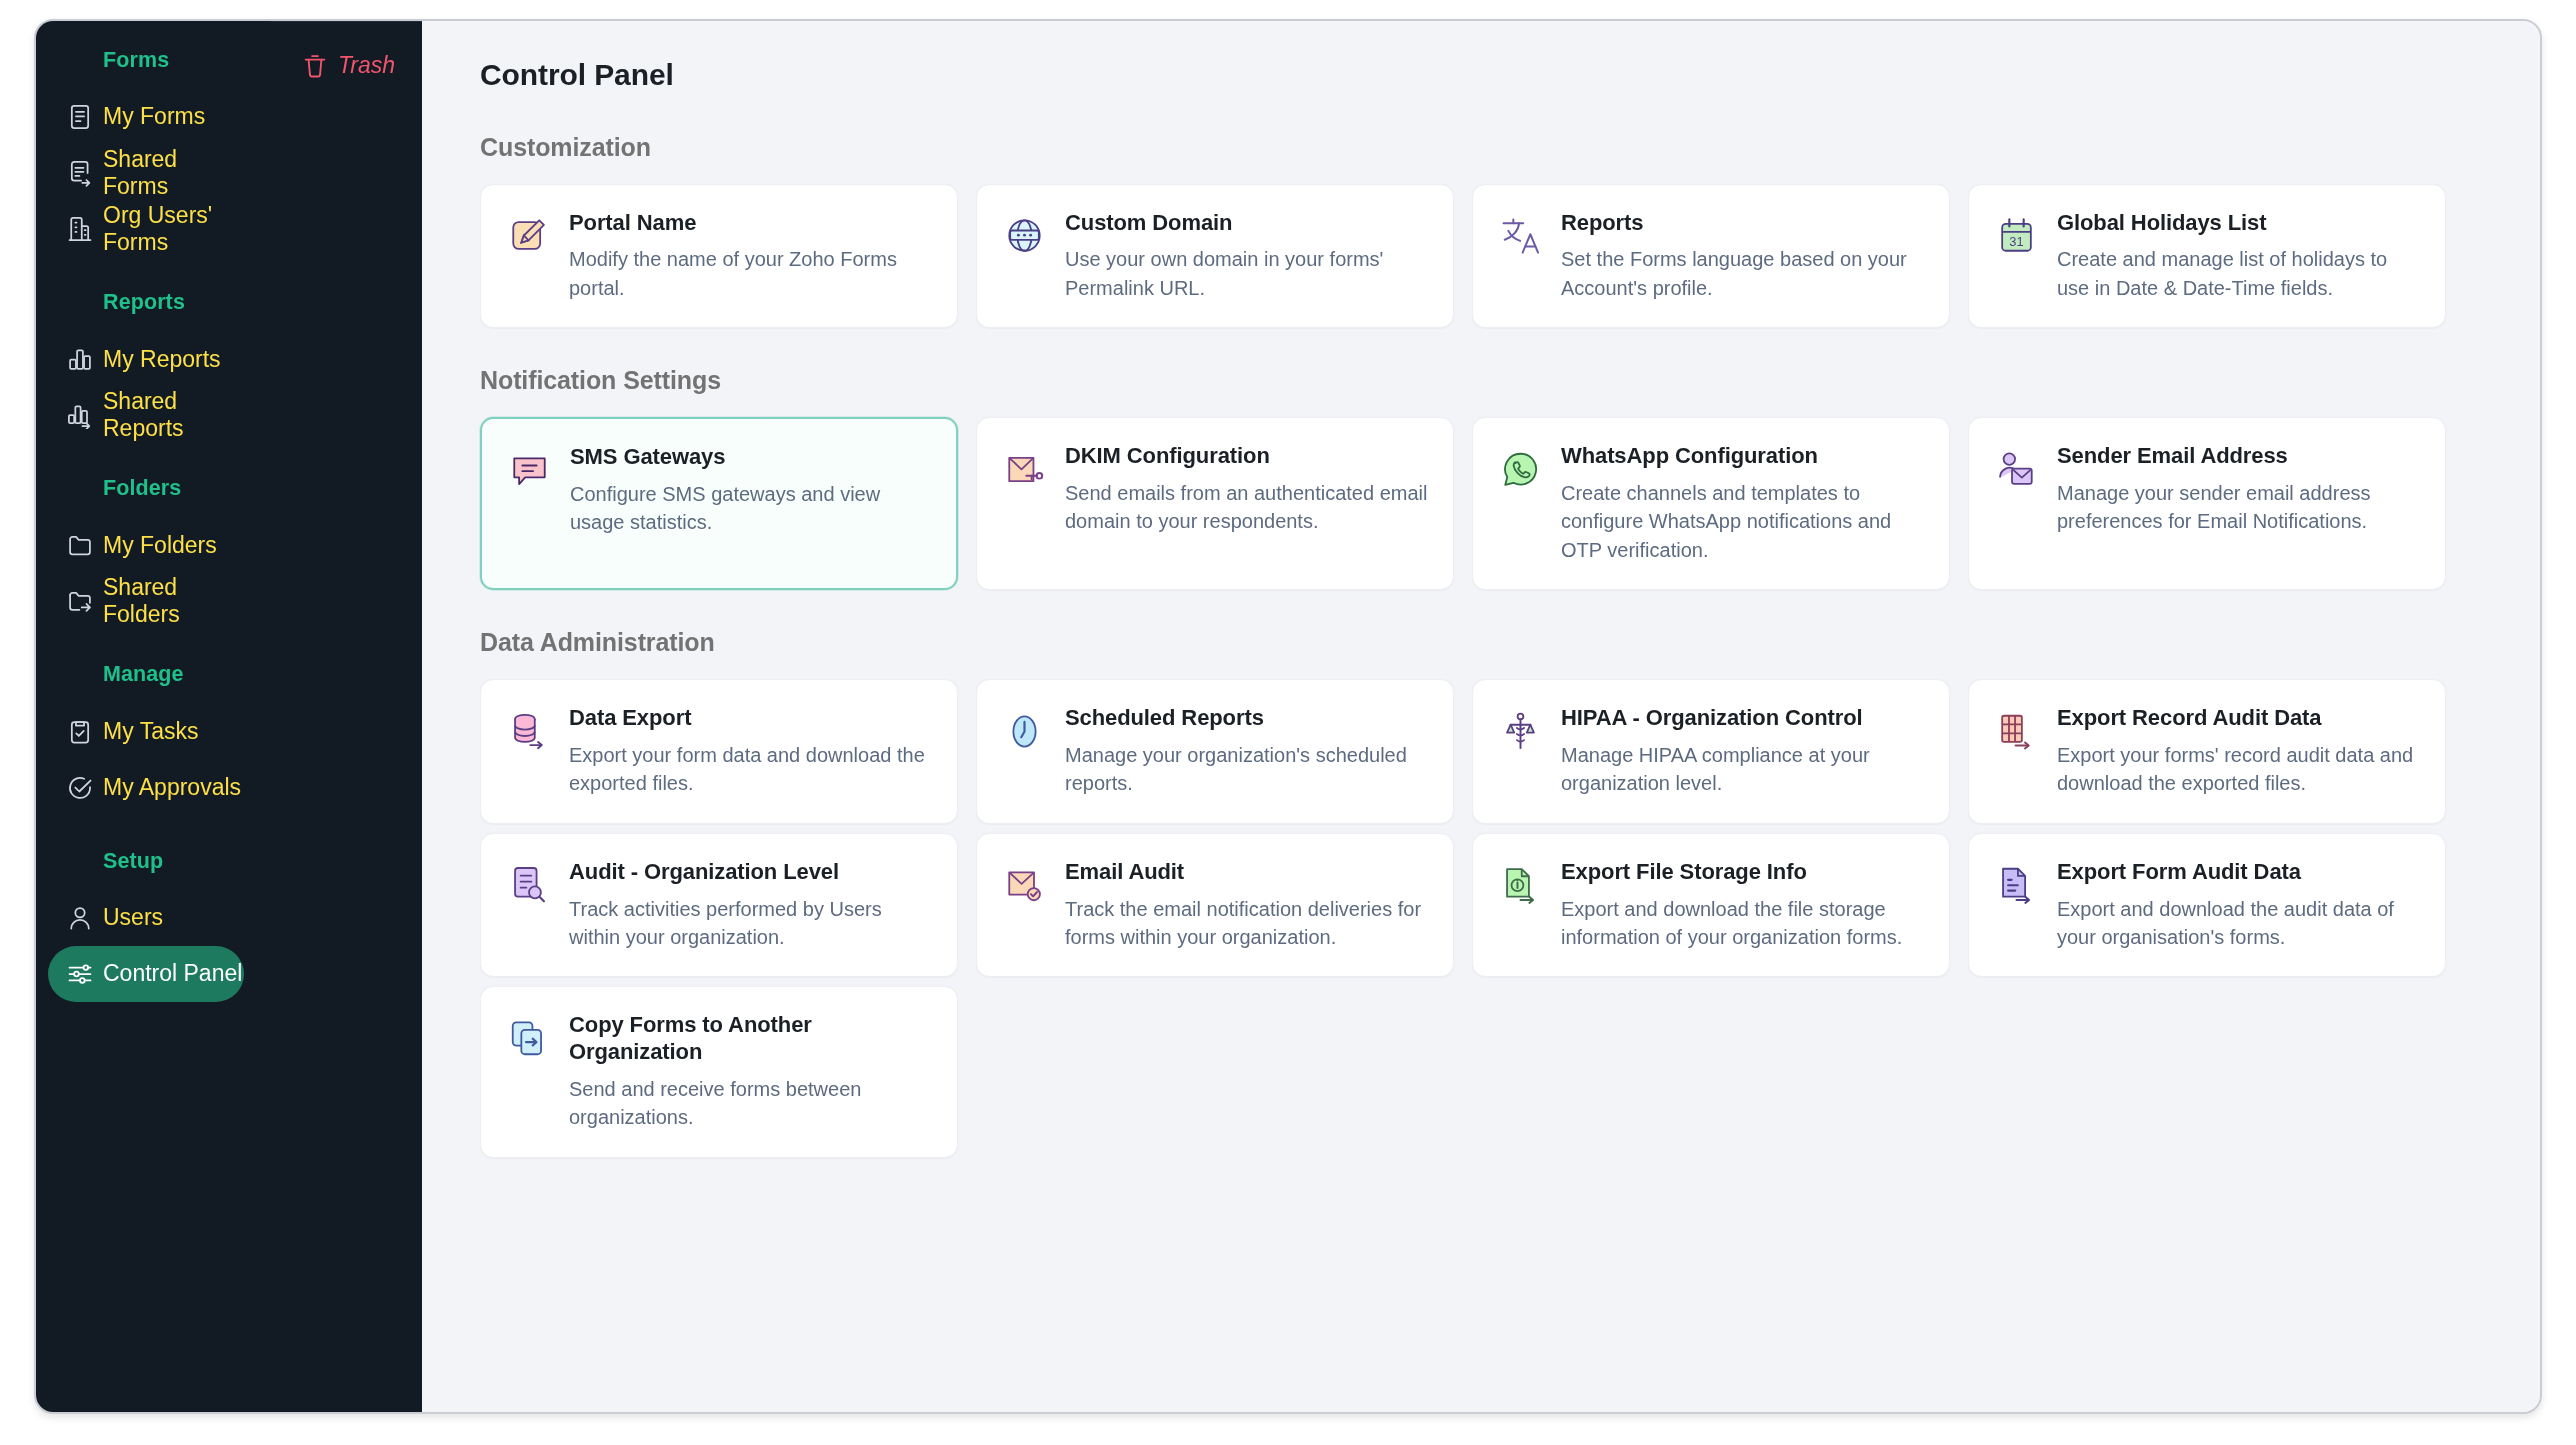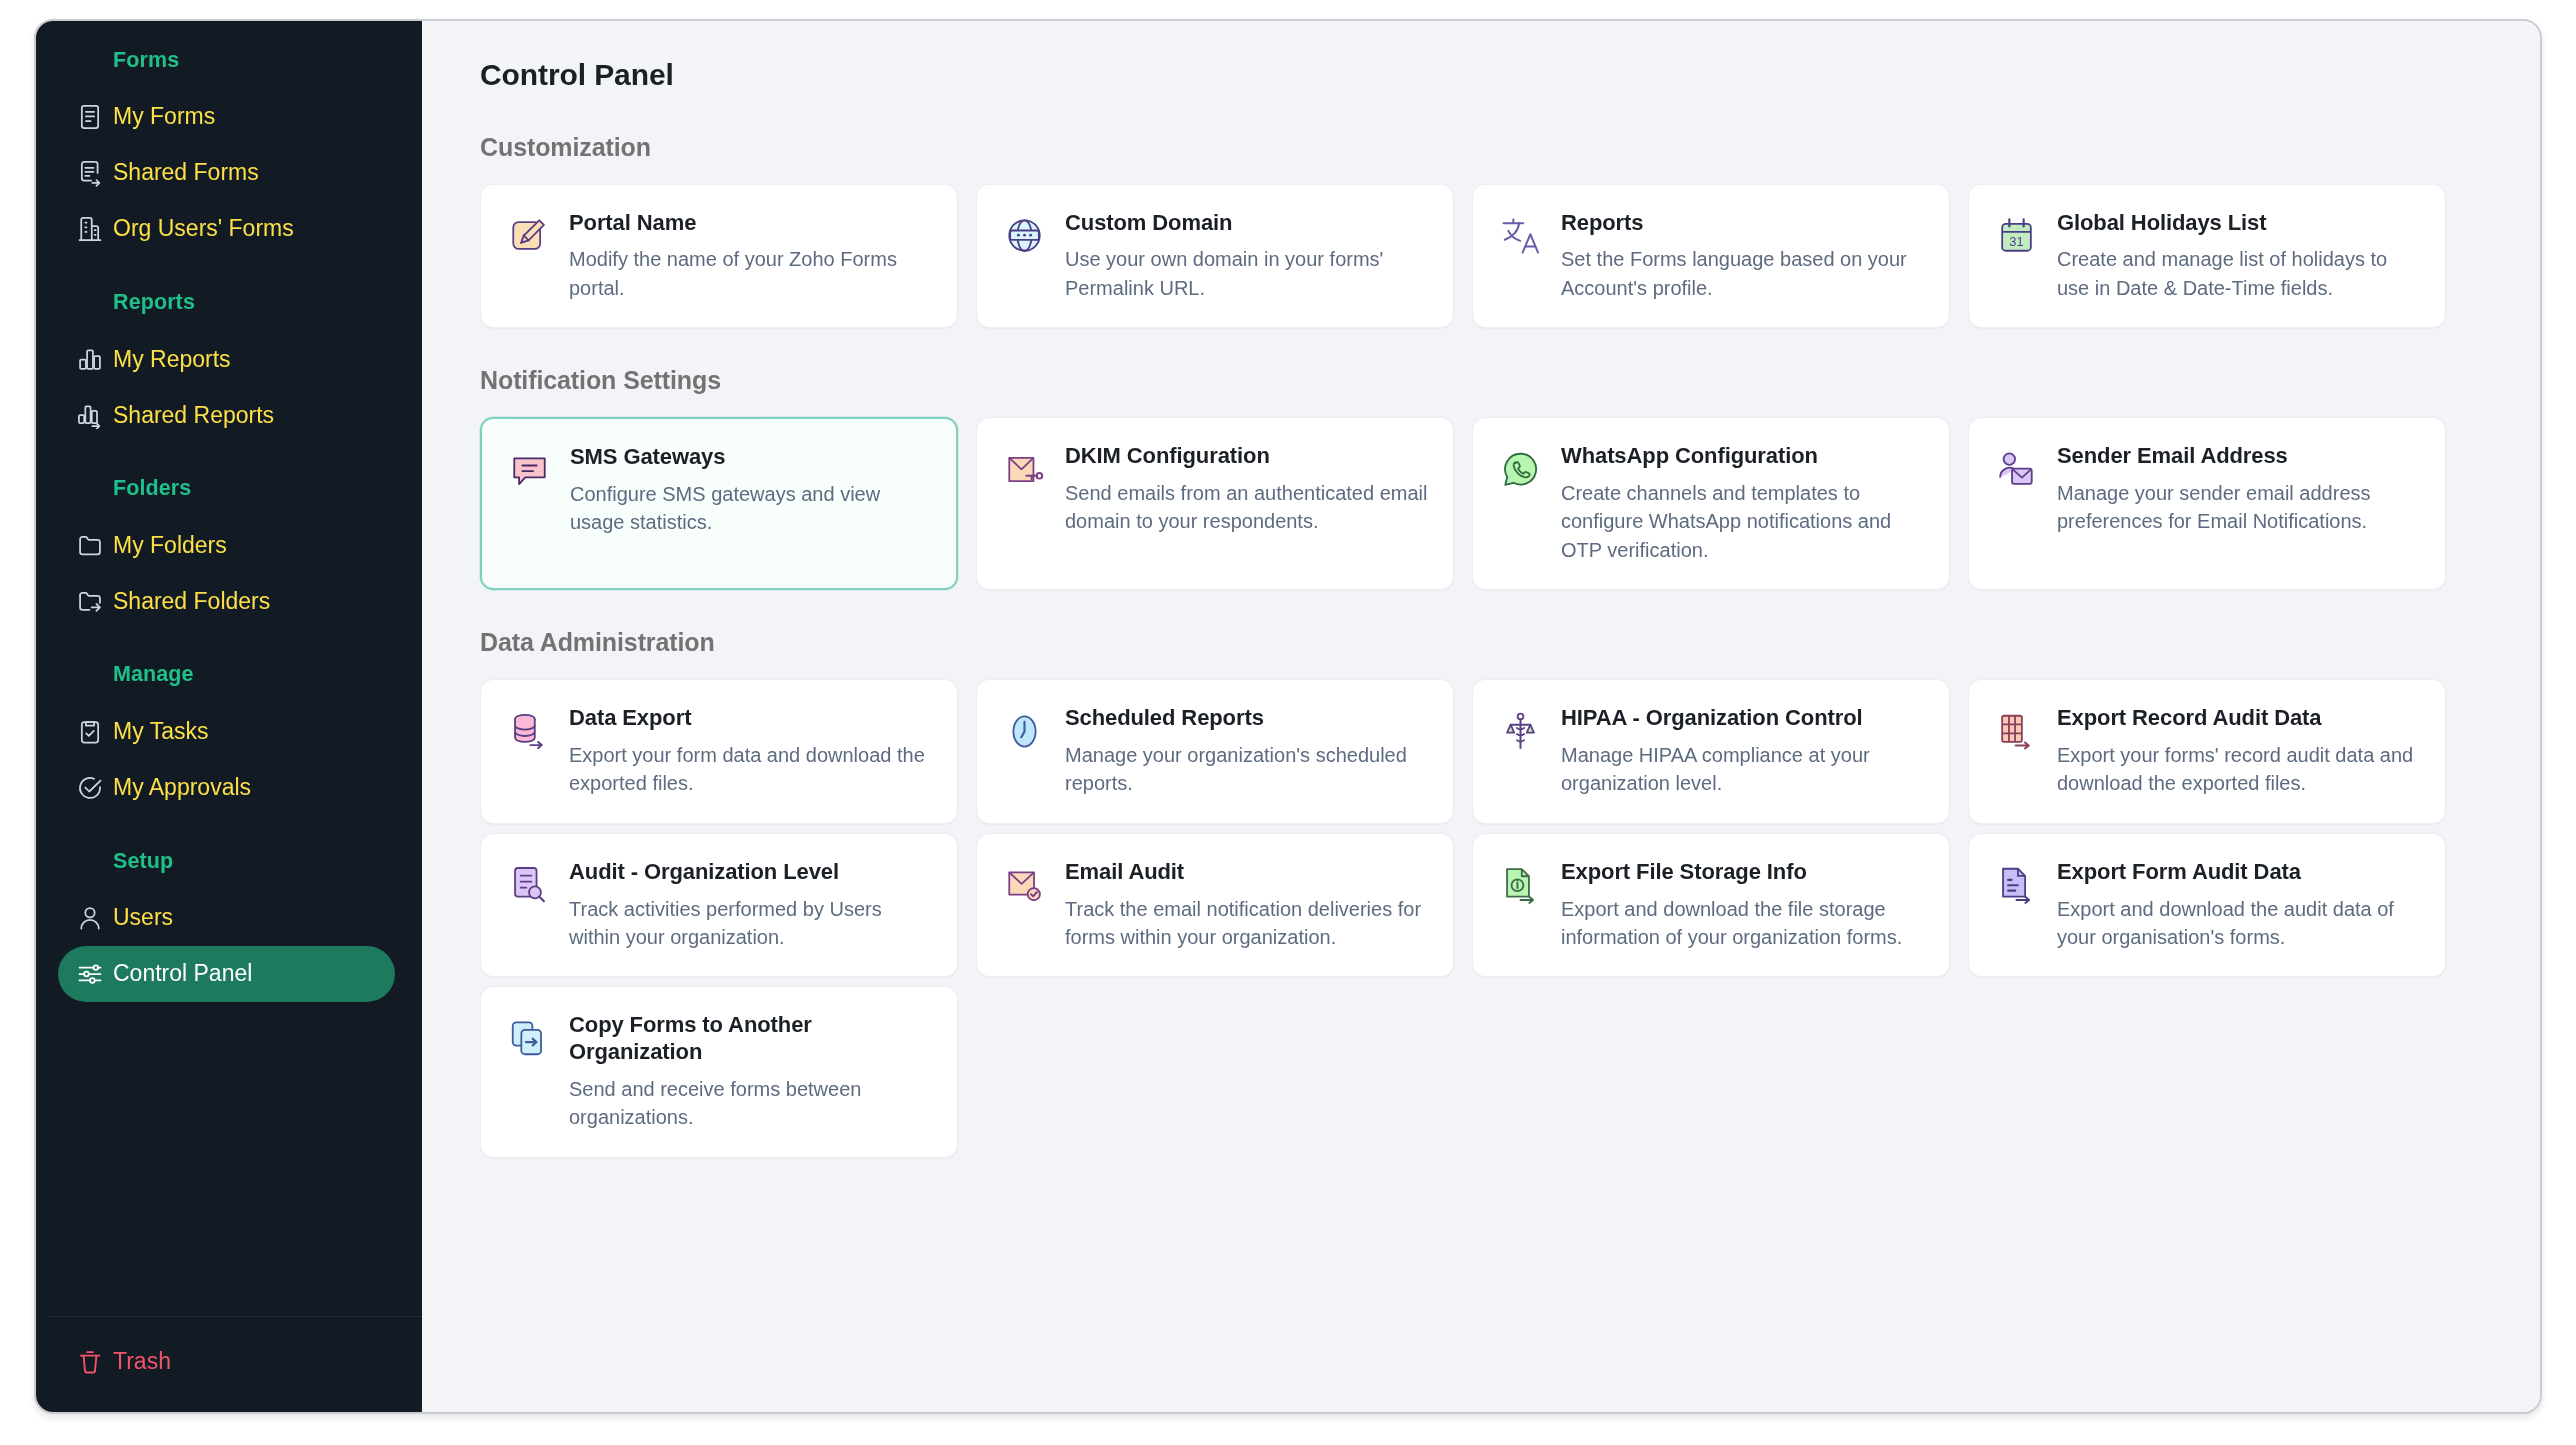--- a/index.html
+++ b/index.html
@@ -20,23 +20,22 @@
     display: flex;
     overflow: hidden;
   }
 
   
   #sidebar {
     width: 386px;
     flex: 0 0 386px;
     background: #121a24;
     display: flex;
-    flex-direction: column;
+    flex-direction: row;
     position: relative;
-    padding-left: 10px;
   }
   #sidebar-scroll {
     flex: 1 1 auto;
     padding-top: 27px;
     overflow: hidden;
   }
   .nav-group-title {
     color: #1fc08a;
     font-size: 21.5px;
     font-weight: bold;
@@ -67,21 +66,21 @@
   .nav-item.active {
     background: #1d7a5f;
     color: #ffffff;
   }
   .nav-item.active .nav-icon svg { stroke: #ffffff; }
   #sidebar-footer {
     flex: 0 0 auto;
     border-top: 1.5px solid #222b36;
     padding: 16.3px 0 22px 0;
   }
-  .nav-item.trash { color: #f2556b; }
+  .nav-item.trash { color: #f2556b; font-style: italic; }
   .nav-item.trash .nav-icon svg { stroke: #f2556b; }
 
   
   #main {
     flex: 1 1 auto;
     background: #f2f4f8;
     padding: 37px 44px 0 58px;
     overflow: hidden;
     position: relative;
   }

